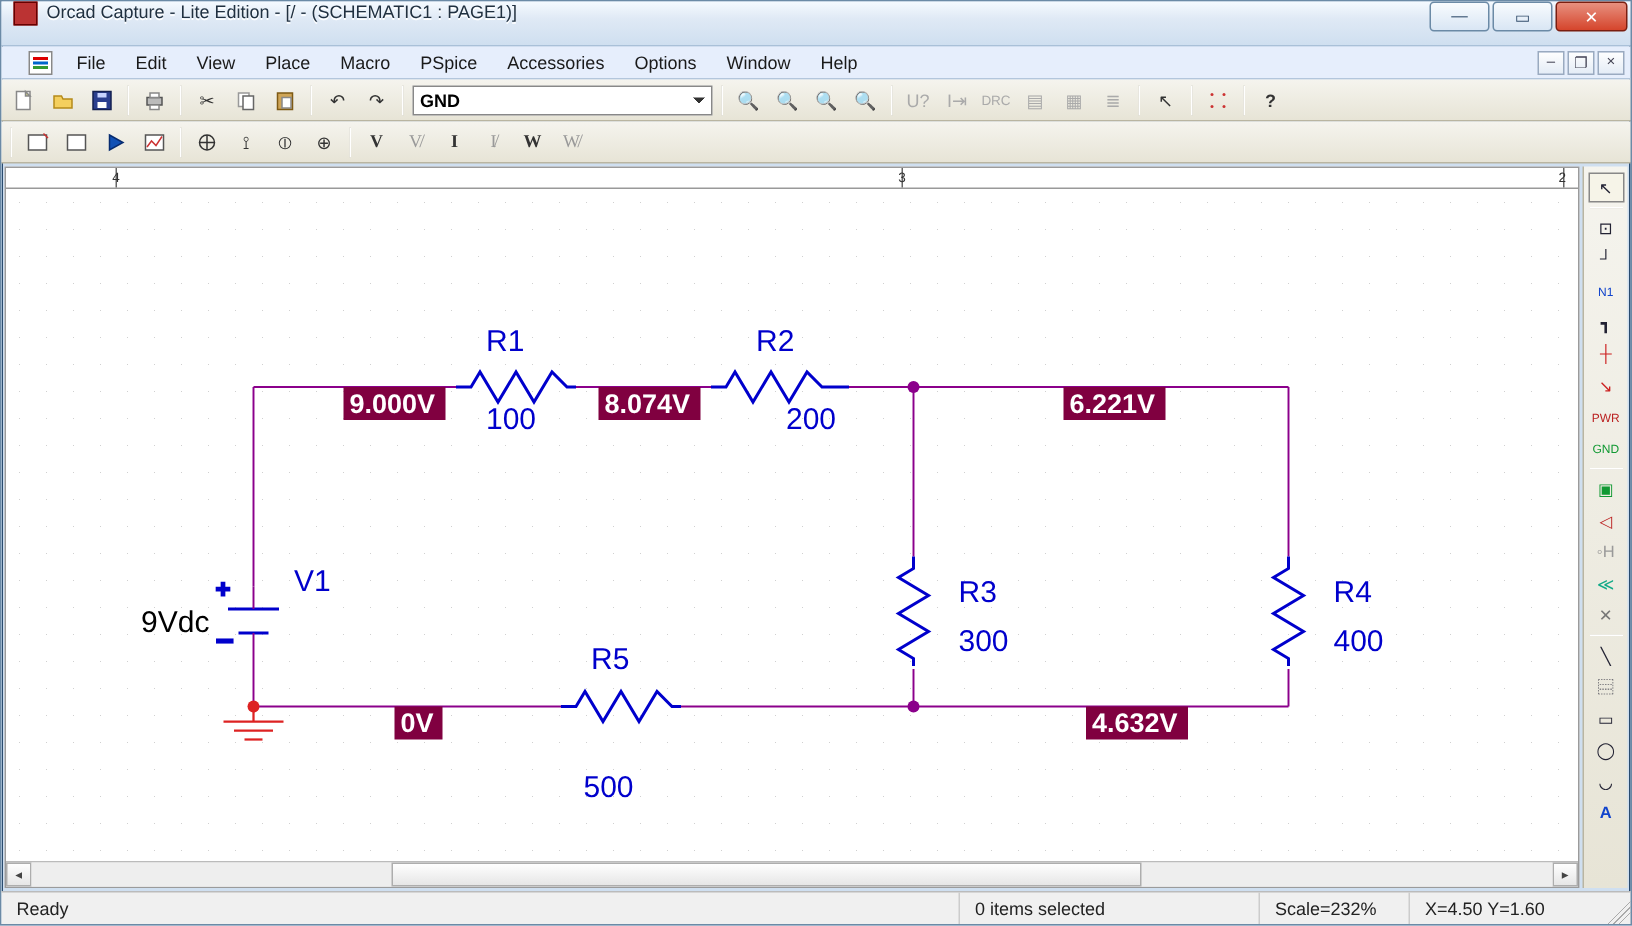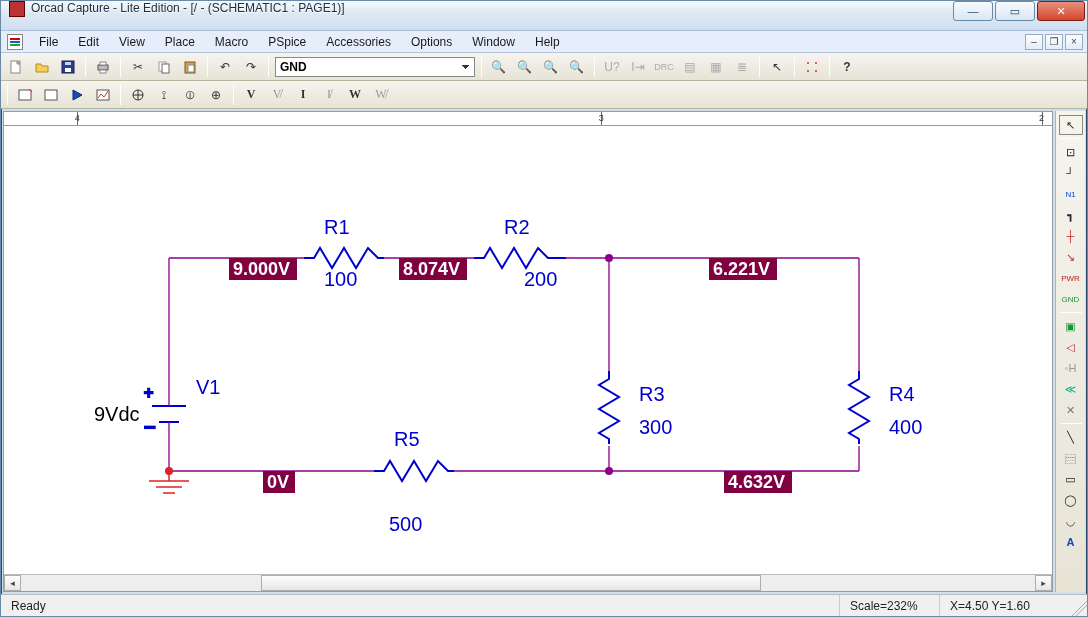--- a/index.html
+++ b/index.html
@@ -78,21 +78,21 @@
     border-color: #7a1e10;
     color: #fff;
   }
   
   .menubar {
     height: 22px;
     background: #e6eefc;
     border-bottom: 1px solid #b3c6dc;
     display: flex;
     align-items: center;
-    padding-left: 6px;
+    padding-left: 18px;
     gap: 0;
   }
   .menubar .doc-icon {
     width: 16px; height: 16px; margin-right: 6px;
     display: inline-block;
     background: #fff; border: 1px solid #888;
     position: relative;
   }
   .menubar .doc-icon::after {
     content: ""; position: absolute; left: 2px; right: 2px; top: 3px; height: 2px;
@@ -574,18 +574,19 @@
       <div class="rt-btn">⿳</div>
       <div class="rt-btn">▭</div>
       <div class="rt-btn">◯</div>
       <div class="rt-btn">◡</div>
       <div class="rt-btn" style="color:#14c;font-weight:bold">A</div>
     </div>
   </div>
 
   <div class="statusbar">
     <div class="cell first">Ready</div>
+    <div class="cell" style="width:200px">0 items selected</div>
     <div class="cell" style="width:100px">Scale=232%</div>
     <div class="cell" style="width:130px">X=4.50  Y=1.60</div>
     <div class="sizer"></div>
   </div>
 
 </div>
 
 </body></html>

